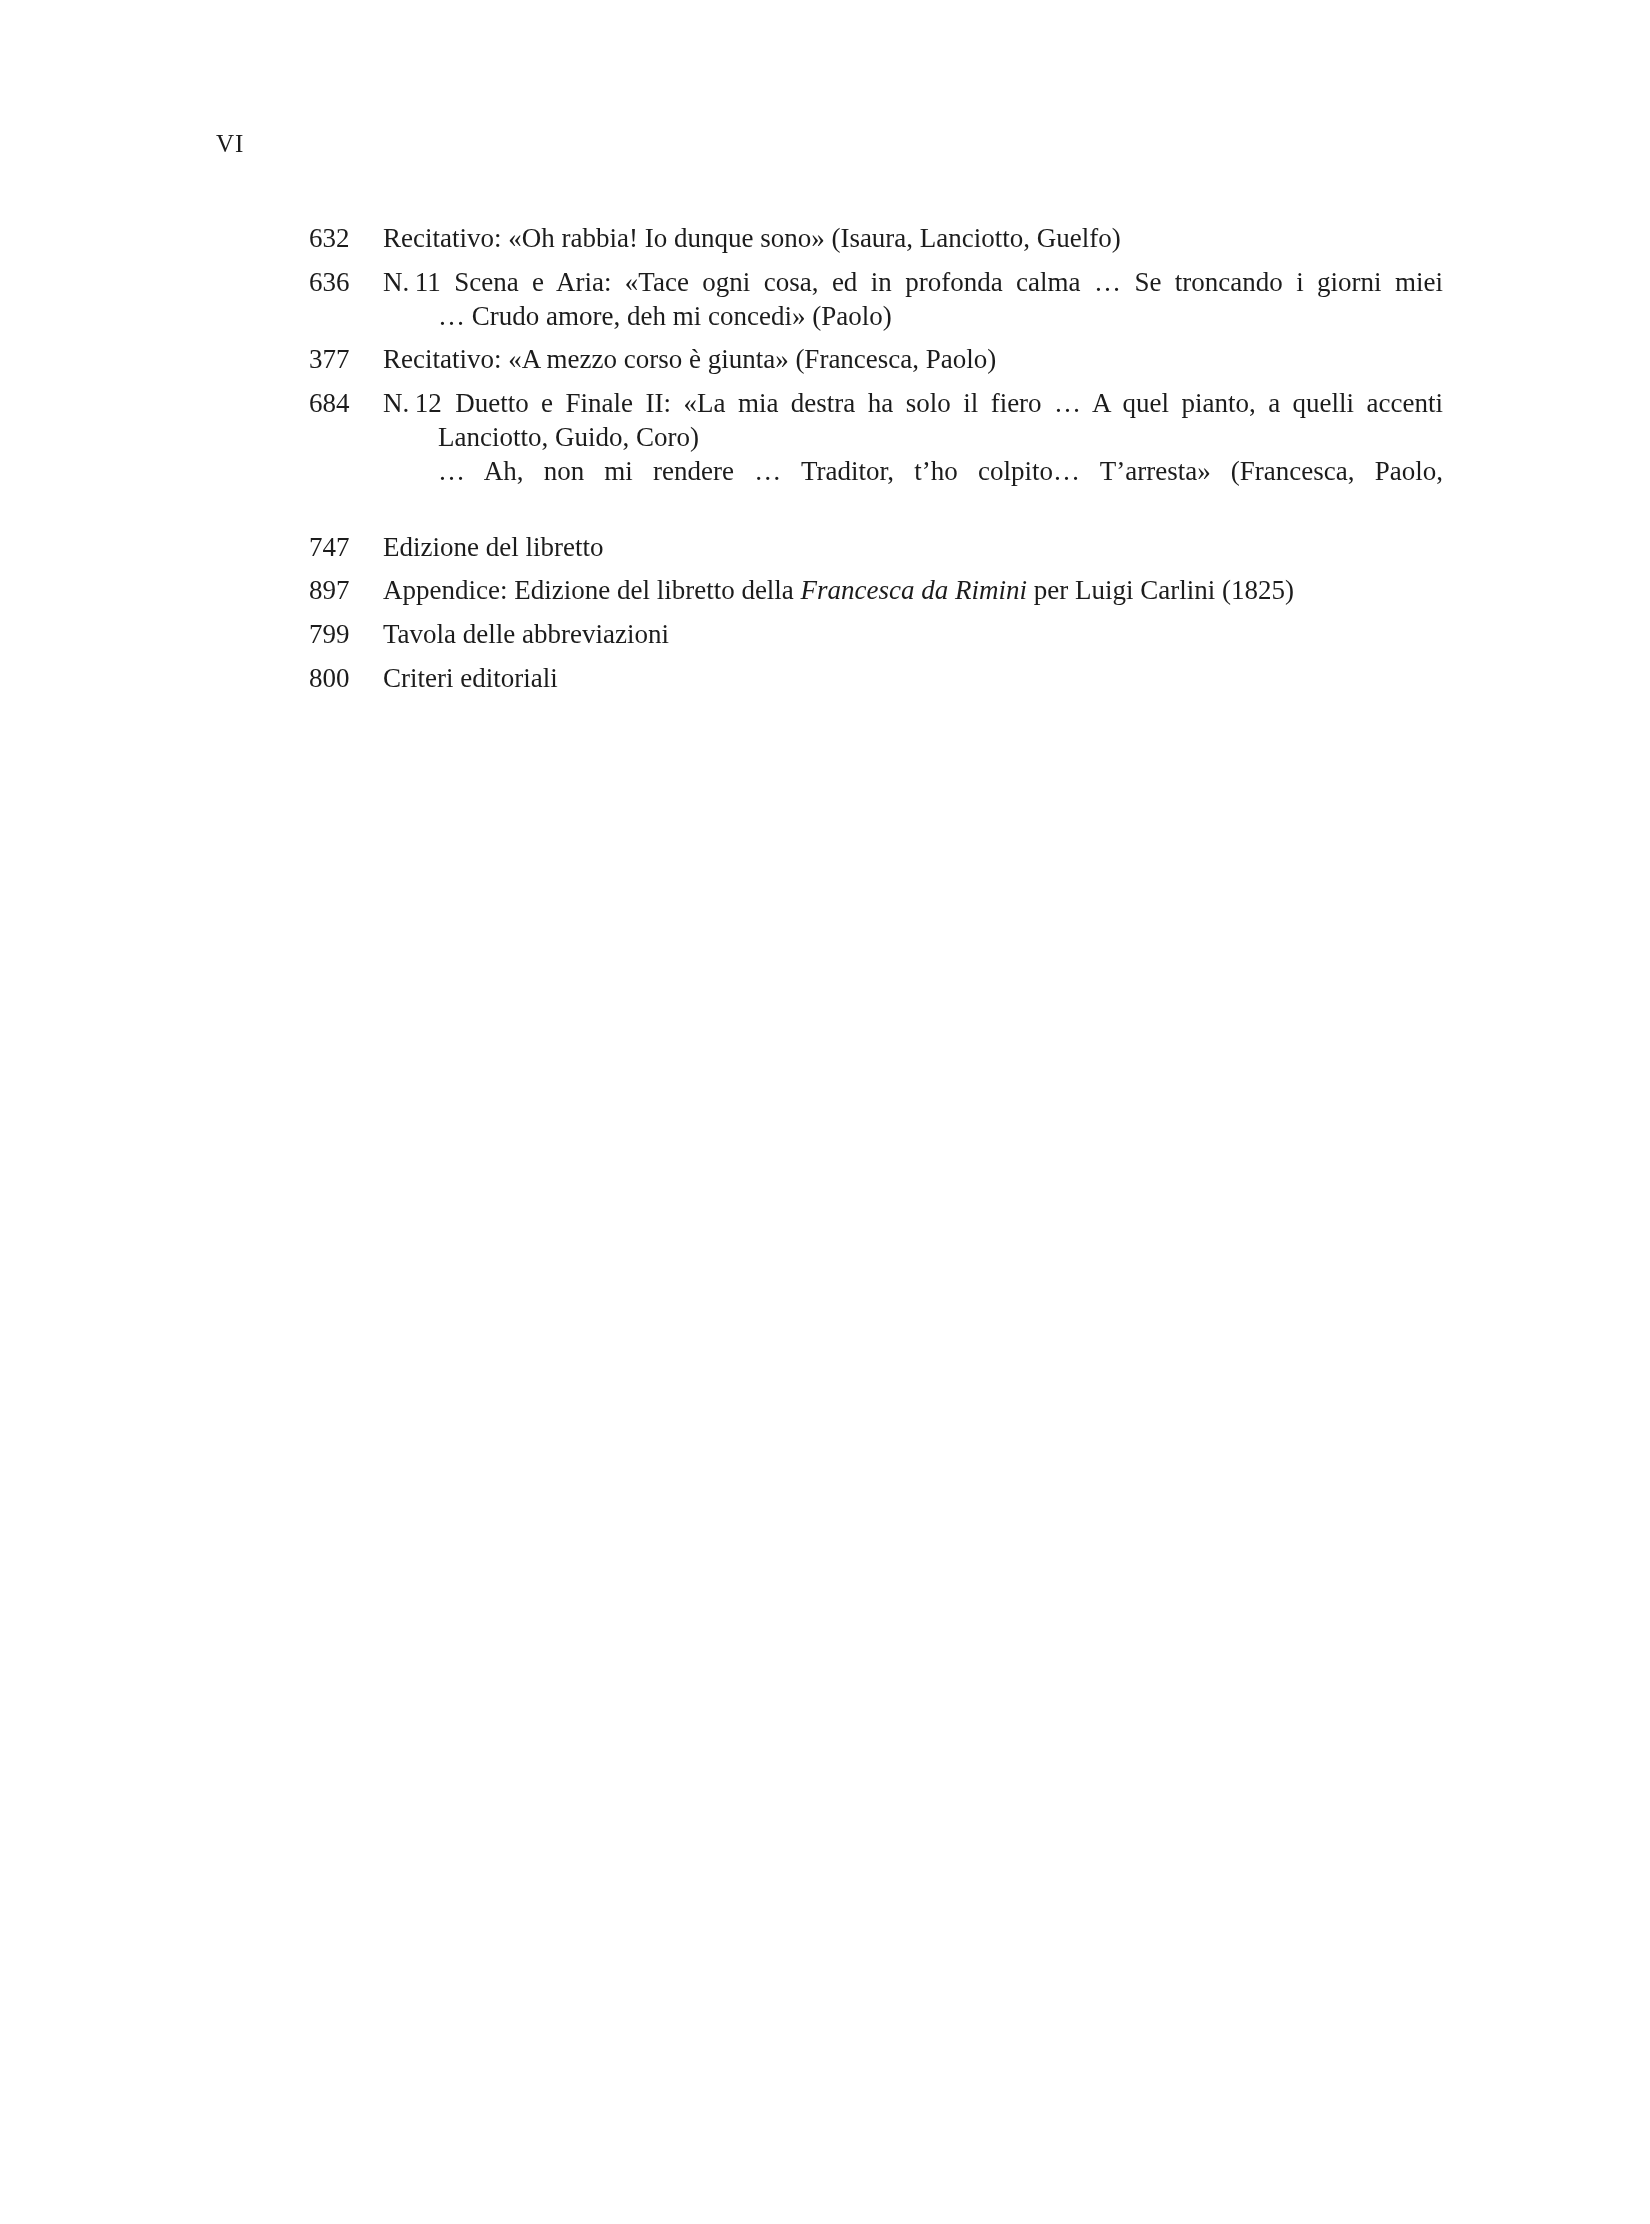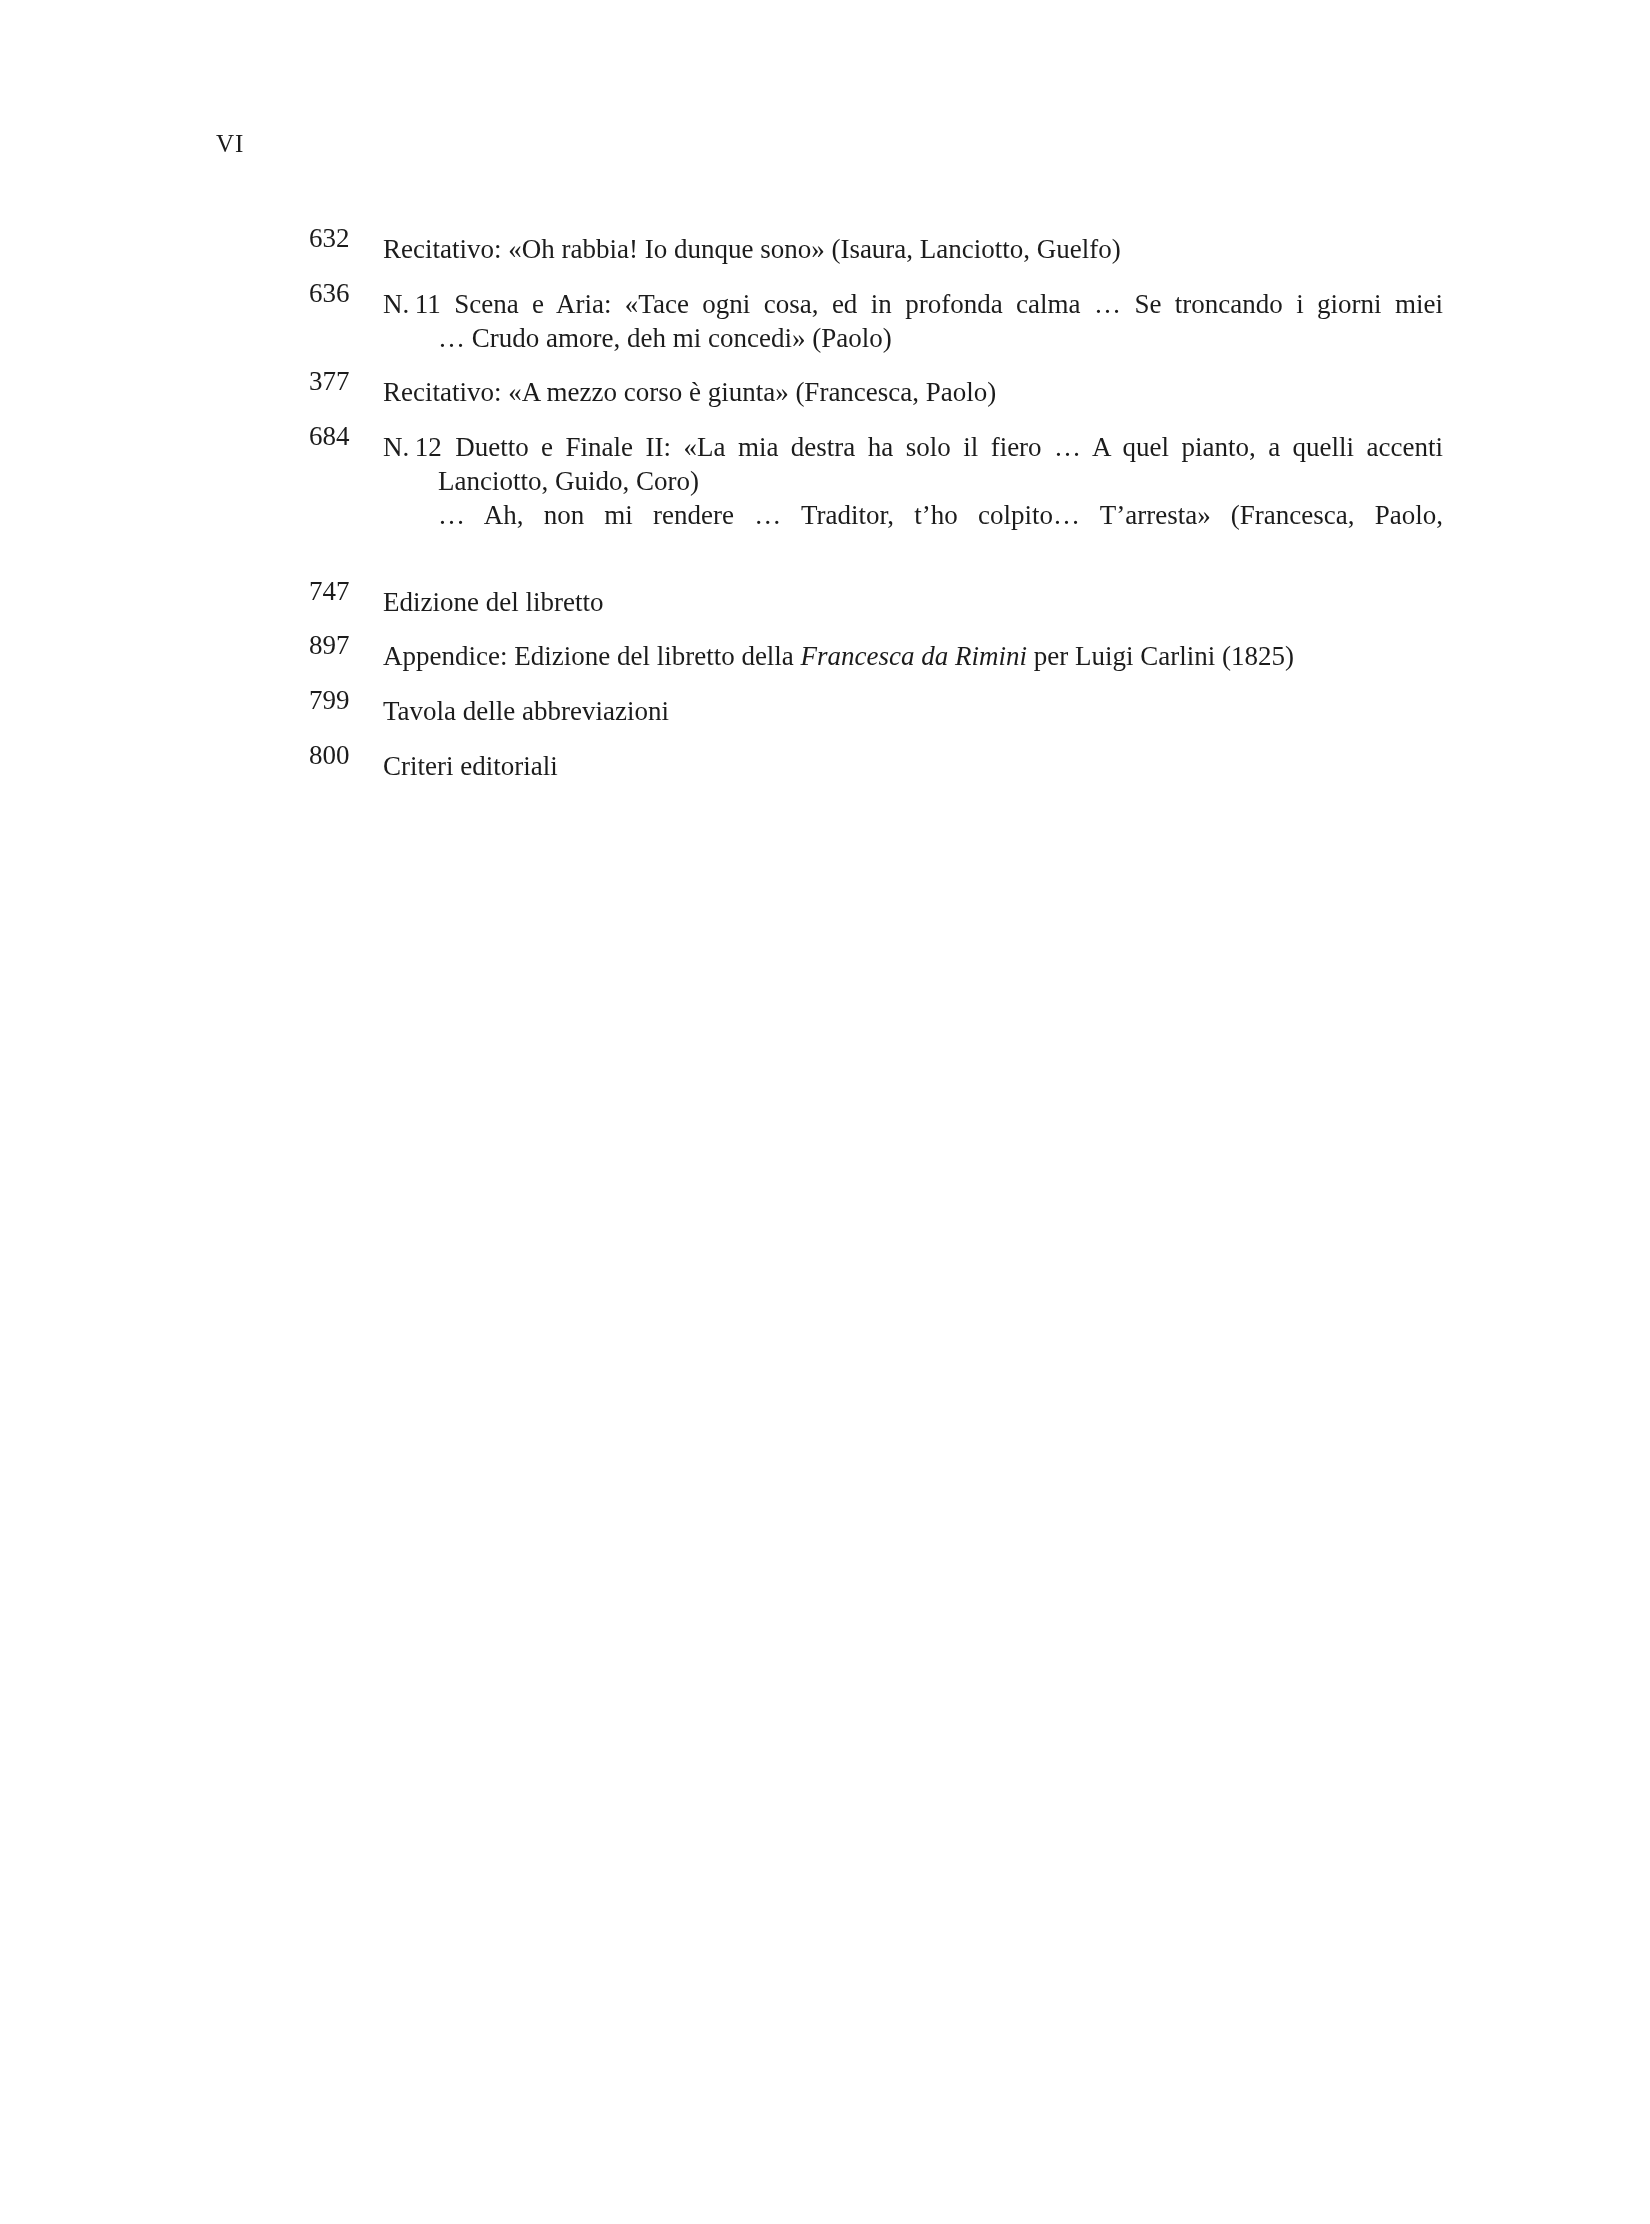--- a/index.html
+++ b/index.html
@@ -39,21 +39,20 @@
     display: flex;
     align-items: flex-start;
     margin-bottom: 9.6px;
   }
   .page-num {
     flex: none;
     width: 74px;
   }
   .entry-text {
     width: 1060px;
-    margin-top: 11px;
   }
   .toc-line {
     white-space: nowrap;
     padding-left: 55px;
   }
   .toc-line.first {
     padding-left: 0;
   }
   .toc-line.just {
     text-align: justify;

